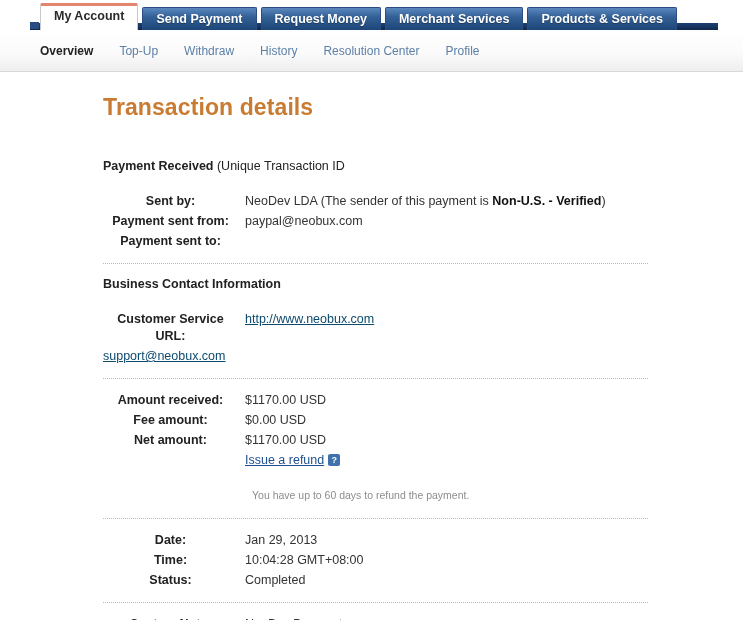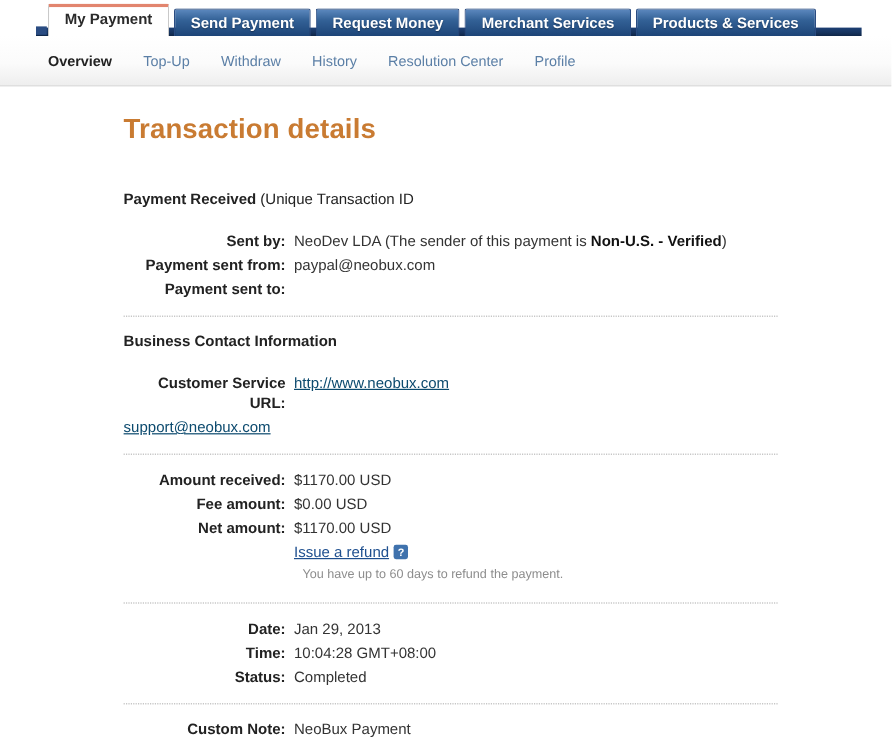--- a/index.html
+++ b/index.html
@@ -125,36 +125,36 @@
   
   .row {
     display: flex;
     font-size: 12.5px;
     line-height: 17px;
     margin-bottom: 3px;
   }
   .row .lbl {
     width: 142px;
     min-width: 142px;
-    text-align: right;
+    text-align: center;
     font-weight: bold;
     color: #222222;
     padding-right: 7px;
     box-sizing: border-box;
   }
   .row .val {
     color: #333333;
   }
   .row .val b { font-weight: bold; color: #111111; }
 
   .hint {
     font-size: 10.5px;
     color: #8d8d8d;
     margin-left: 149px;
-    margin-top: 4px;
+    margin-top: 20px;
   }
 
   a.link {
     color: #0c4a6e;
     text-decoration: underline;
     cursor: pointer;
   }
   a.reflink {
     color: #1e4f8f;
     text-decoration: underline;
@@ -185,21 +185,21 @@
     margin: 13px 0 13px 0;
   }
   .spacer-sm { height: 10px; }
 </style>
 </head>
 <body>
 
 <div class="tabbar">
   <div class="tab-nub"></div>
   <div class="tabs">
-    <div class="tab active">My Payment</div>
+    <div class="tab active">My Account</div>
     <div class="tab">Send Payment</div>
     <div class="tab">Request Money</div>
     <div class="tab">Merchant Services</div>
     <div class="tab">Products &amp; Services</div>
   </div>
 </div>
 
 <div class="subnav">
   <div class="subnav-item active">Overview</div>
   <div class="subnav-item">Top-Up</div>

